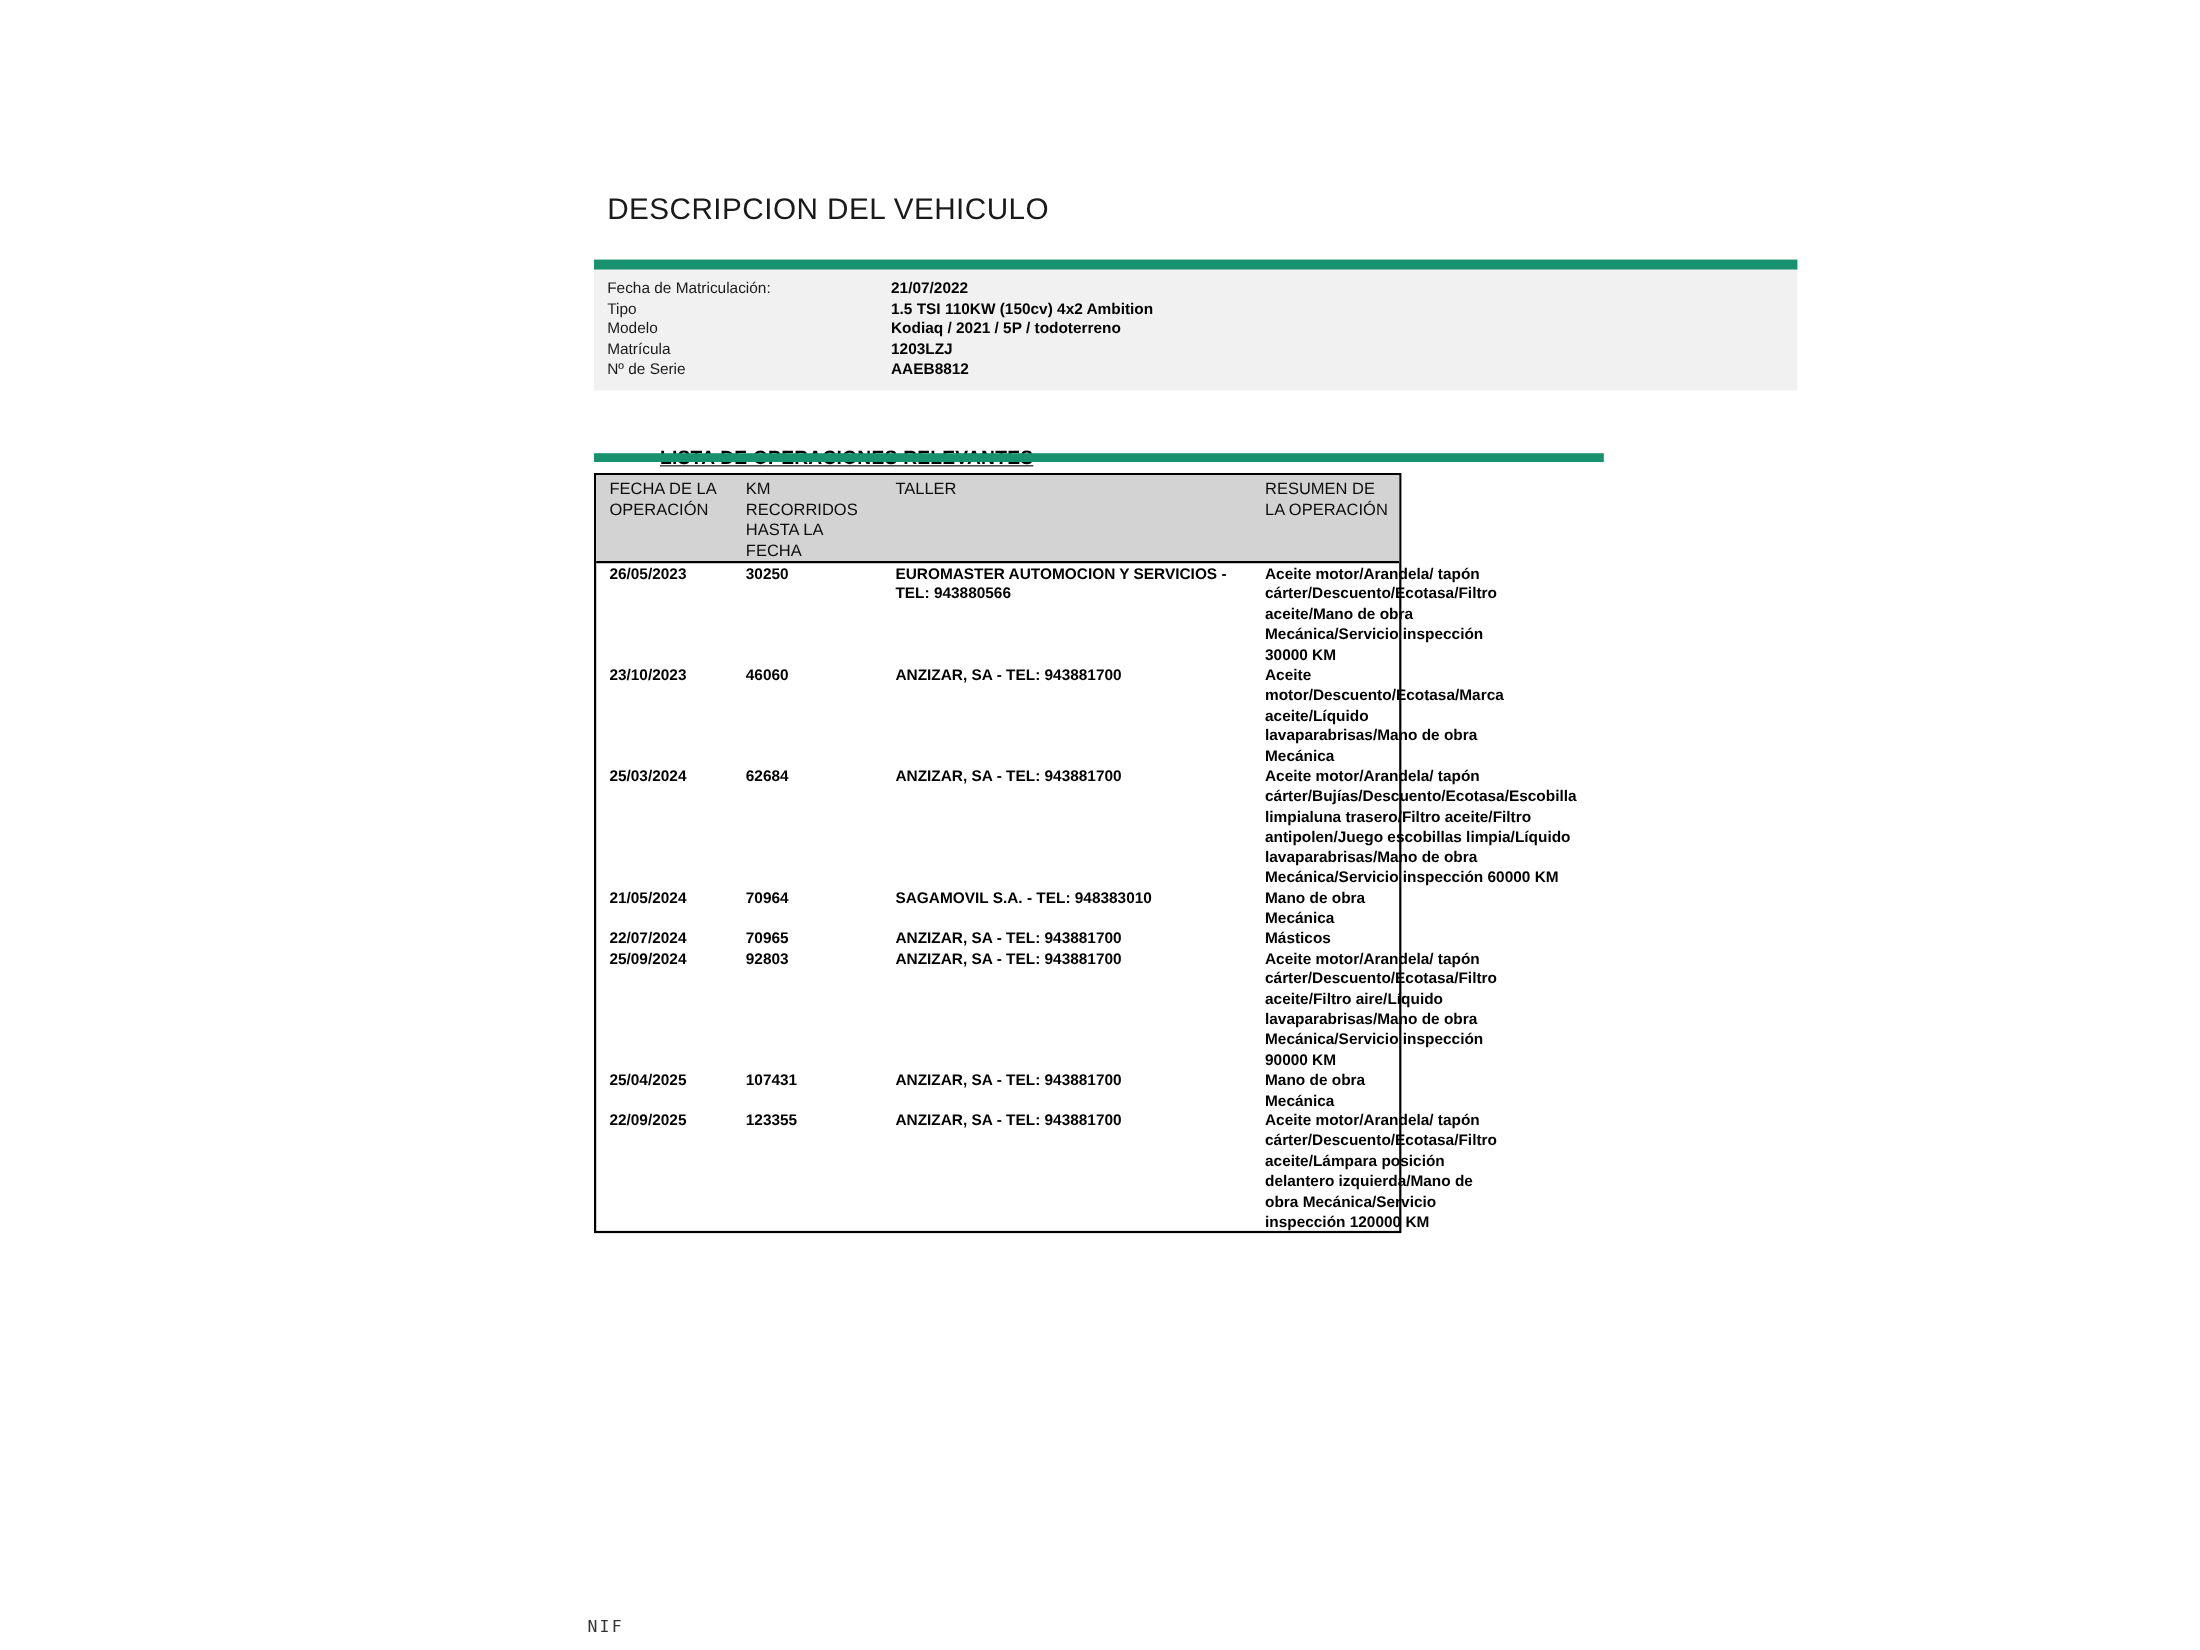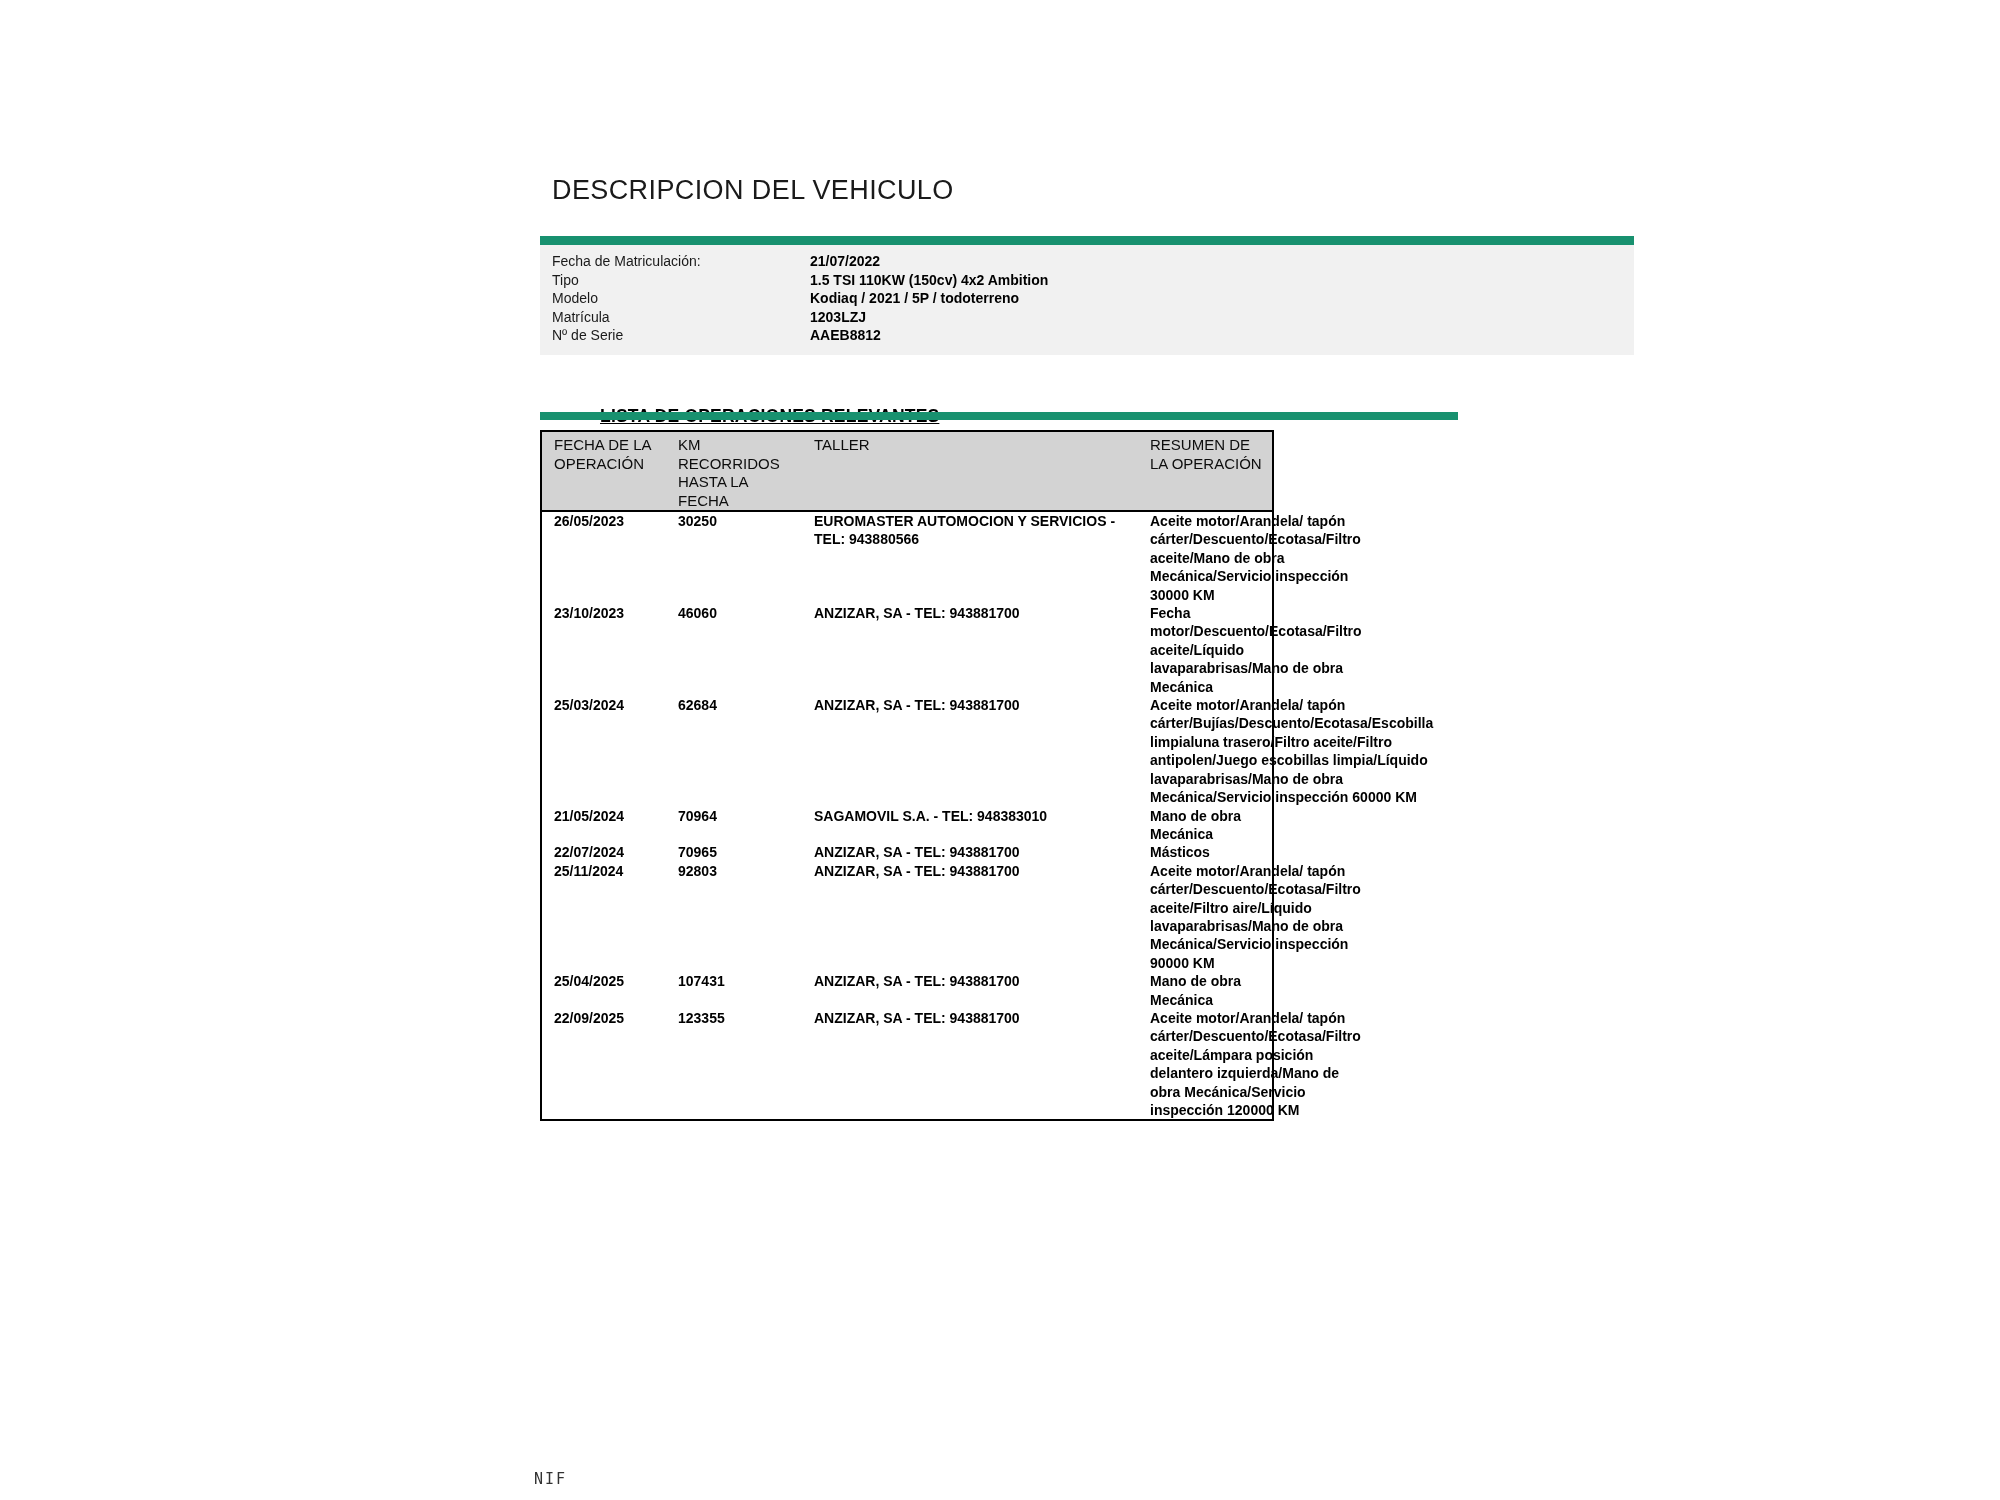--- a/index.html
+++ b/index.html
@@ -127,21 +127,21 @@
     <div class="td c1">26/05/2023</div>
     <div class="td c2">30250</div>
     <div class="td c3">EUROMASTER AUTOMOCION Y SERVICIOS - TEL: 943880566</div>
     <div class="td c4">Aceite motor/Arandela/ tapón cárter/Descuento/Ecotasa/Filtro aceite/Mano de obra Mecánica/Servicio inspección 30000 KM</div>
   </div>
 
   <div class="tr">
     <div class="td c1">23/10/2023</div>
     <div class="td c2">46060</div>
     <div class="td c3">ANZIZAR, SA - TEL: 943881700</div>
-    <div class="td c4">Fecha motor/Descuento/Ecotasa/Filtro aceite/Líquido lavaparabrisas/Mano de obra Mecánica</div>
+    <div class="td c4">Aceite motor/Descuento/Ecotasa/Marca aceite/Líquido lavaparabrisas/Mano de obra Mecánica</div>
   </div>
 
   <div class="tr">
     <div class="td c1">25/03/2024</div>
     <div class="td c2">62684</div>
     <div class="td c3">ANZIZAR, SA - TEL: 943881700</div>
     <div class="td c4">Aceite motor/Arandela/ tapón cárter/Bujías/Descuento/Ecotasa/Escobilla limpialuna trasero/Filtro aceite/Filtro antipolen/Juego escobillas limpia/Líquido lavaparabrisas/Mano de obra Mecánica/Servicio inspección 60000 KM</div>
   </div>
 
   <div class="tr">
@@ -152,21 +152,21 @@
   </div>
 
   <div class="tr">
     <div class="td c1">22/07/2024</div>
     <div class="td c2">70965</div>
     <div class="td c3">ANZIZAR, SA - TEL: 943881700</div>
     <div class="td c4">Másticos</div>
   </div>
 
   <div class="tr">
-    <div class="td c1">25/11/2024</div>
+    <div class="td c1">25/09/2024</div>
     <div class="td c2">92803</div>
     <div class="td c3">ANZIZAR, SA - TEL: 943881700</div>
     <div class="td c4">Aceite motor/Arandela/ tapón cárter/Descuento/Ecotasa/Filtro aceite/Filtro aire/Líquido lavaparabrisas/Mano de obra Mecánica/Servicio inspección 90000 KM</div>
   </div>
 
   <div class="tr">
     <div class="td c1">25/04/2025</div>
     <div class="td c2">107431</div>
     <div class="td c3">ANZIZAR, SA - TEL: 943881700</div>
     <div class="td c4">Mano de obra Mecánica</div>

